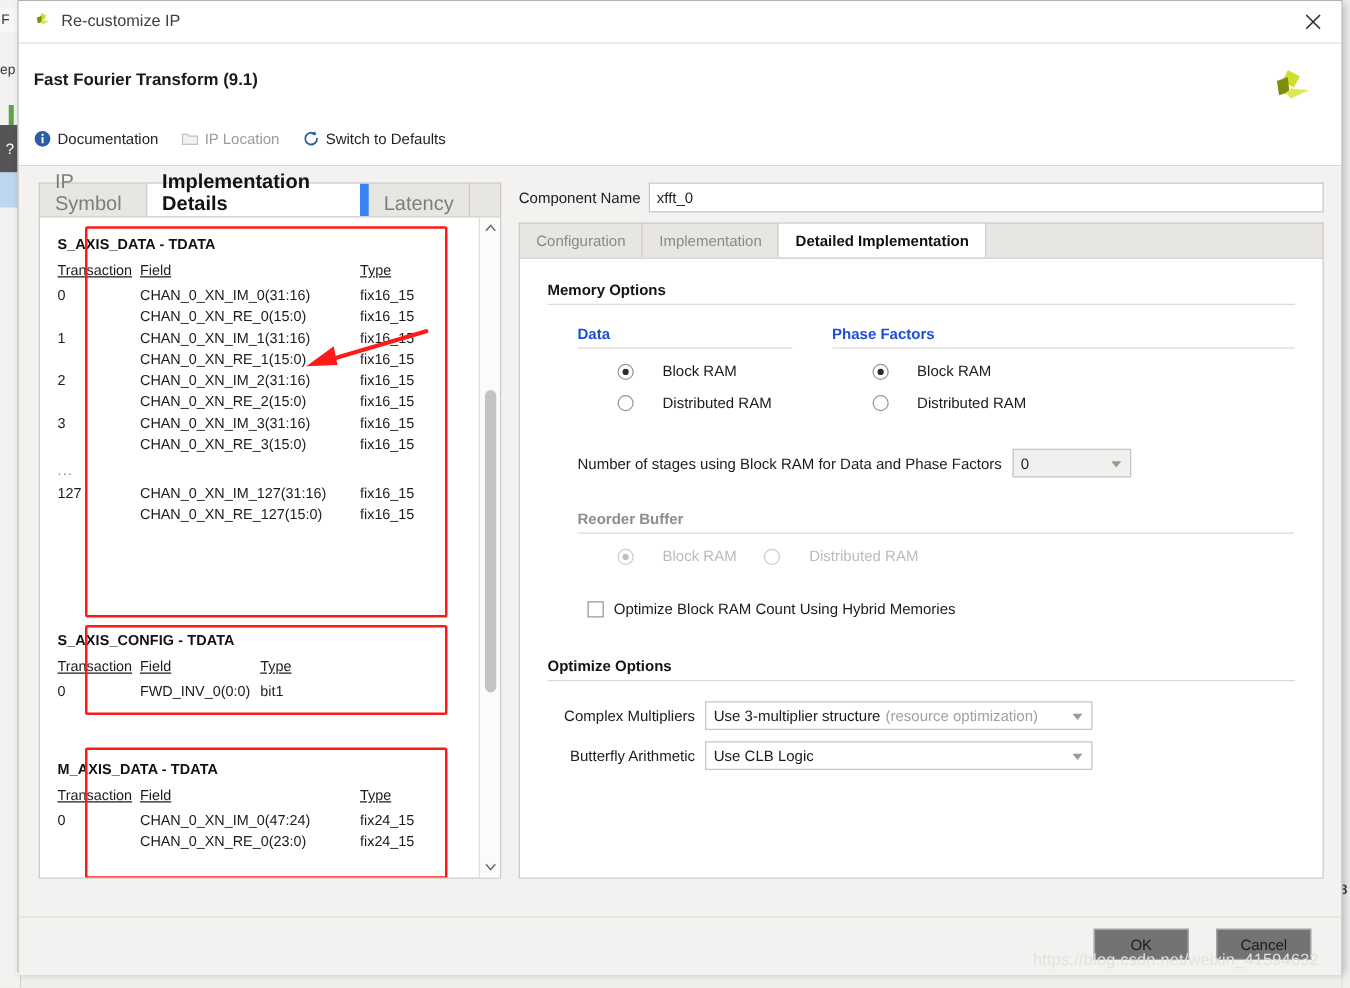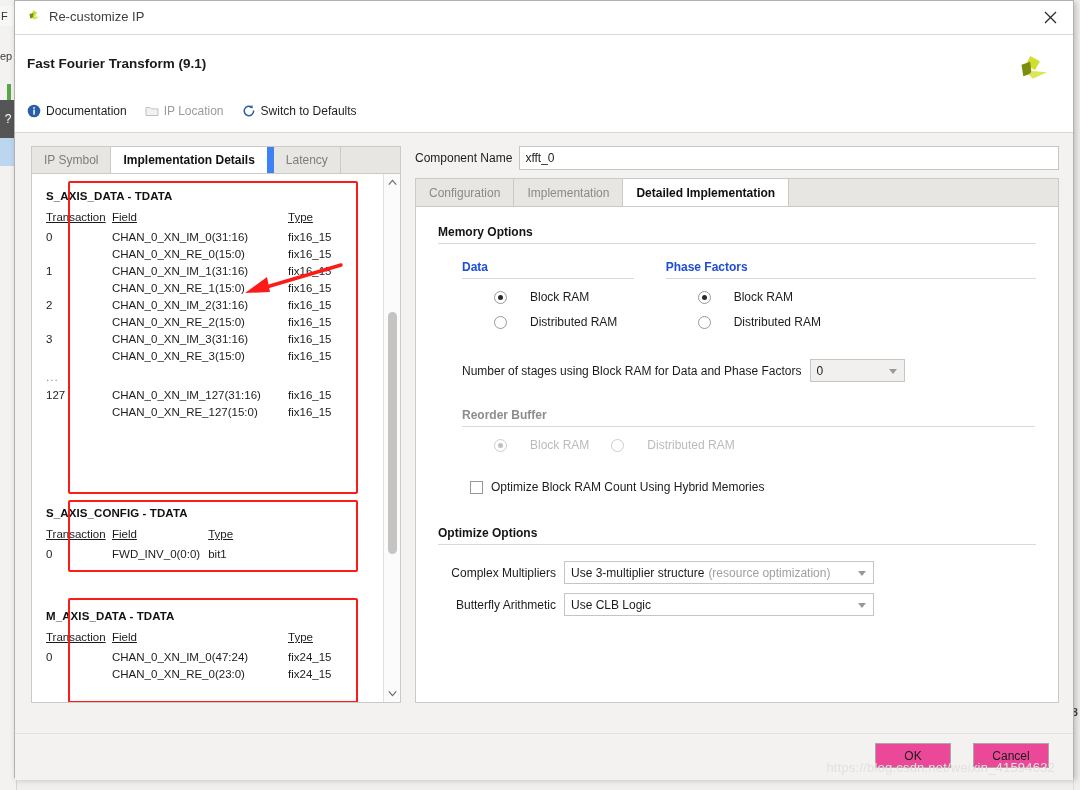--- a/index.html
+++ b/index.html
@@ -115,22 +115,22 @@
     height: 27px;
     background: #e8e6e3;
     border: 1px solid #cdcac6;
     border-bottom: none;
     box-sizing: border-box;
     display: flex;
     align-items: stretch;
   }
   .ltab {
     padding: 0 12px;
-    display: flex; align-items: center;
-    font-size: 12px;
+    display: flex; align-items: flex-end;
+    font-size: 16px;
     color: #7d7d7d;
     border-right: 1px solid #cdcac6;
     cursor: pointer;
     background: #e8e6e3;
     box-sizing: border-box;
   }
   .ltab.active {
     background: #ffffff;
     color: #121212;
     font-weight: bold;
@@ -357,21 +357,21 @@
   #footer {
     position: relative;
     height: 46px;
     background: #f3f2f0;
     border-top: 1px solid #e1dfdc;
   }
   .dlg-btn {
     position: absolute;
     top: 9px;
     width: 76px; height: 25px;
-    background: #ec4899;
+    background: #737373;
     border: 1px solid #a9a7a4;
     font-family: "Liberation Sans", sans-serif;
     font-size: 12px;
     color: #1b1b1b;
     cursor: pointer;
   }
   #ok-btn { right: 122px; }
   #cancel-btn { right: 24px; }
 
   #watermark {

